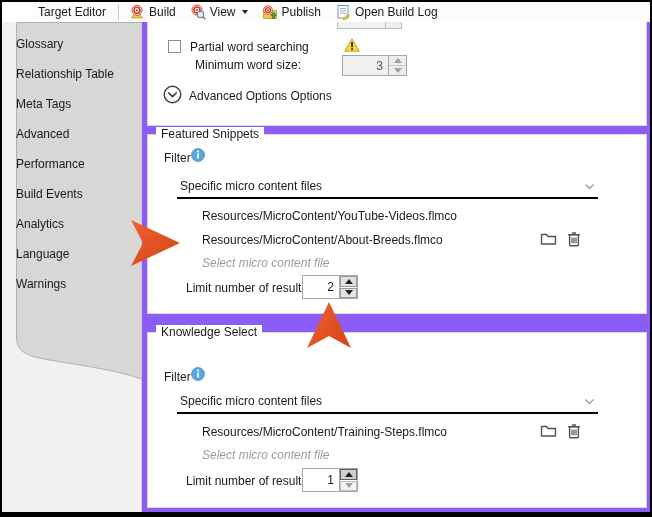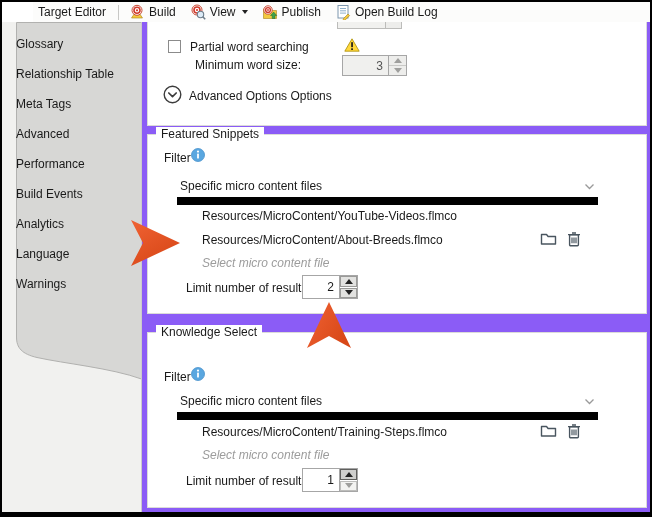--- a/index.html
+++ b/index.html
@@ -84,21 +84,21 @@
   .group {
     position:absolute; left:5px; right:3px;
     border:1px solid #dbdbd9; background:#fff;
   }
   .legend {
     position:absolute; top:-8px; left:8px; background:#fff; padding:0 5px; white-space:nowrap;
   }
   .filter-row { position:absolute; left:16px; display:flex; align-items:flex-end; }
   .dd {
     position:absolute; left:29px; width:415px; height:22px;
-    border-bottom:8px solid #000000; display:flex; align-items:center;
+    border-bottom:2px solid #000000; display:flex; align-items:center;
     justify-content:space-between; padding:0 3px; box-sizing:content-box; cursor:default;
   }
   .file { position:absolute; left:54px; white-space:nowrap; }
   .file.placeholder { font-style:italic; color:#9c9c9c; }
   .file-icons { position:absolute; left:392px; display:flex; gap:10px; }
   .file-icons svg { display:block; cursor:pointer; }
   .limit-label { position:absolute; left:38px; }
   
   .annot { position:absolute; pointer-events:none; }
 </style>

